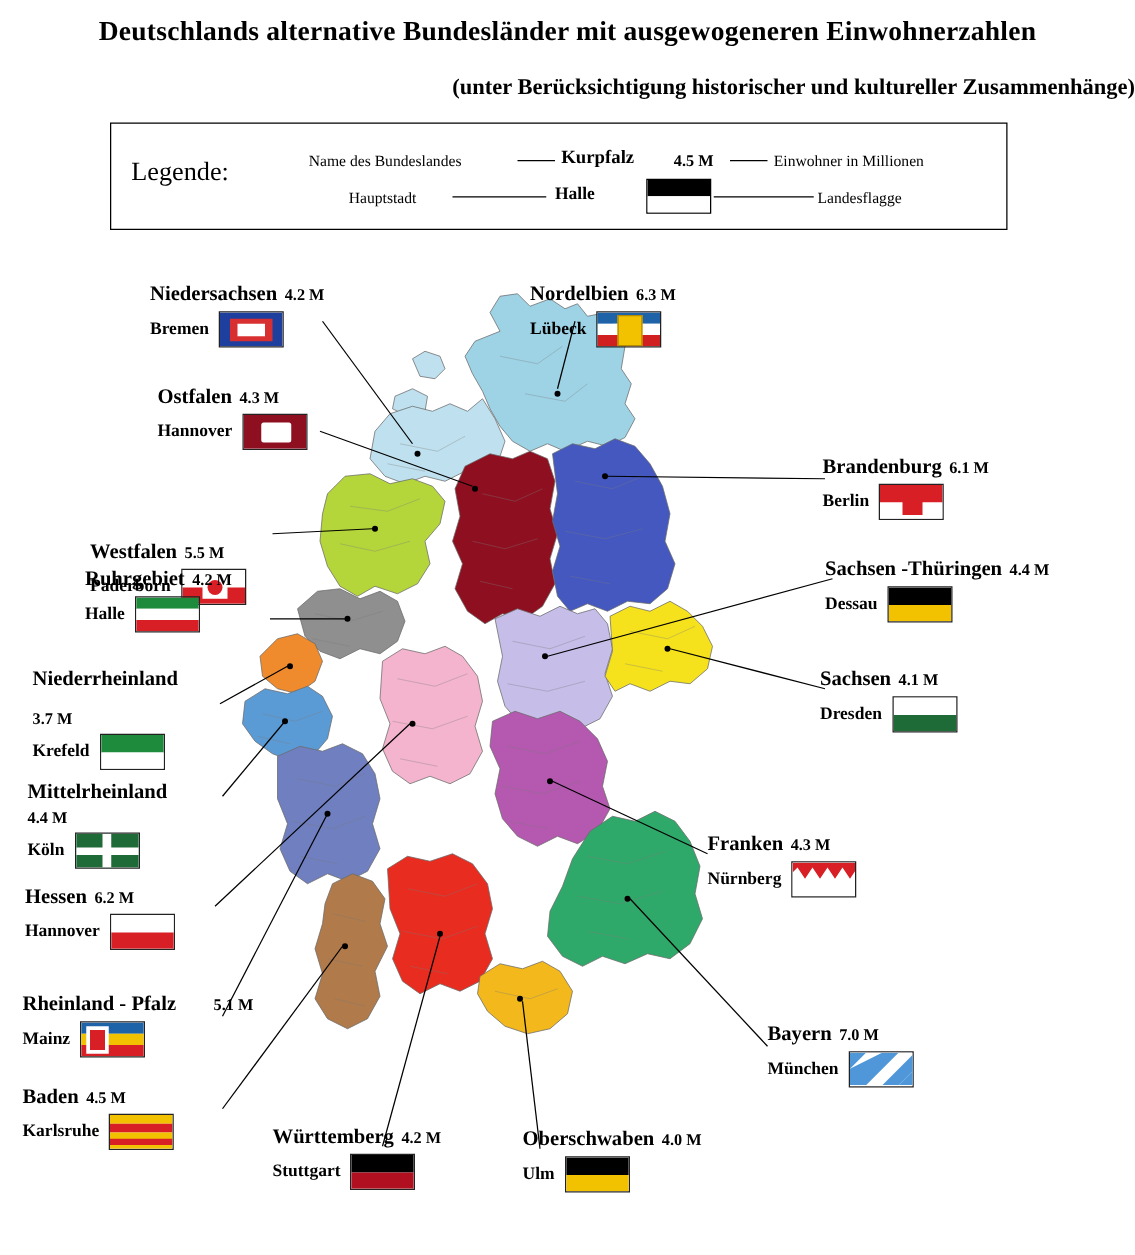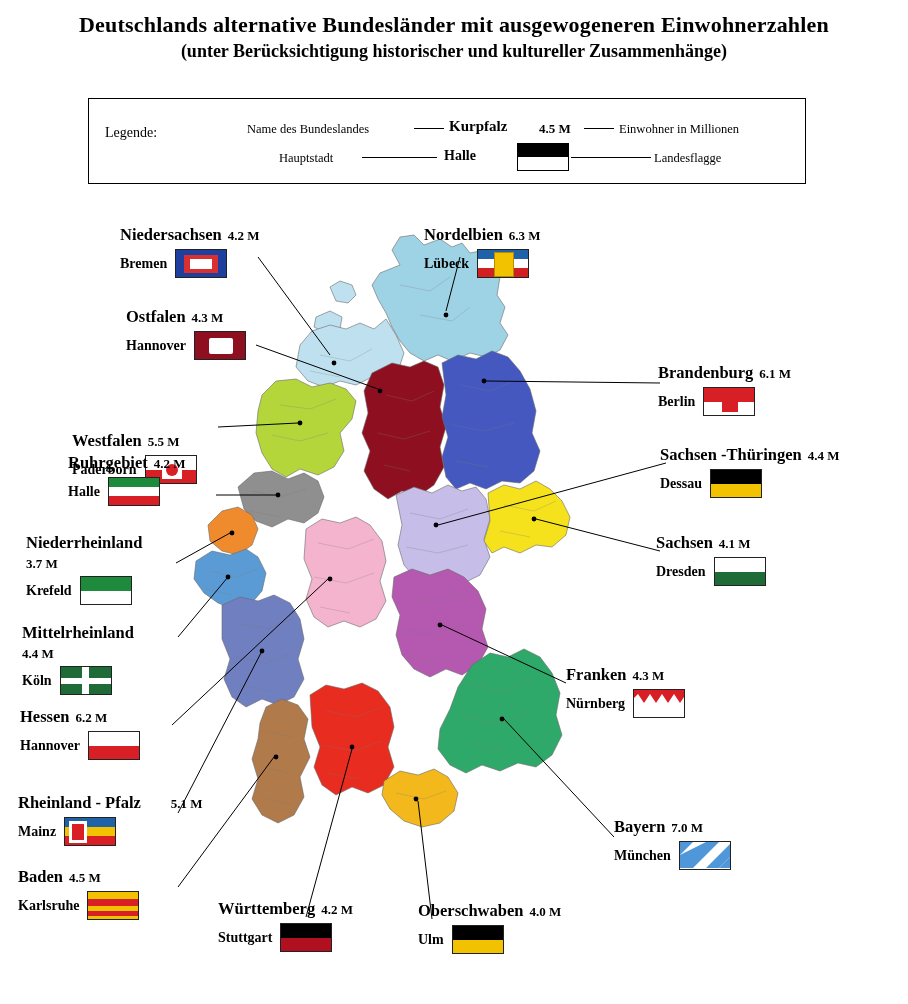--- a/index.html
+++ b/index.html
@@ -33,39 +33,40 @@
   .title-main {
     font-size: 22px;
     font-weight: bold;
     letter-spacing: 0.2px;
     line-height: 1.15;
   }
   .title-sub {
     font-size: 18px;
     font-weight: bold;
     line-height: 1.2;
-    margin-top: 4px;
+    margin-top: 22px;
+    text-align: right;
   }
 
   
   .legend-box {
     position: absolute;
     left: 88px;
     top: 98px;
     width: 718px;
     height: 86px;
     border: 1px solid #000;
     background: #fff;
     box-sizing: border-box;
   }
   .legend-title {
     position: absolute;
     left: 16px;
     top: 26px;
-    font-size: 14px;
+    font-size: 21px;
   }
   .lg-txt {
     position: absolute;
     font-size: 12.5px;
     white-space: nowrap;
   }
   .lg-bold {
     position: absolute;
     font-size: 15px;
     font-weight: bold;
@@ -398,21 +399,21 @@
           <span style="display:block;height:50%;background:#ffffff;"></span>
           <span style="display:block;height:50%;background:#1e6b38;"></span>
         </span>
       </div>
     </div>
 
     <div class="label" style="left:26px; top:338px;">
       <div class="row">
         <span class="name">Niederrheinland</span>
       </div>
-      <div class="row" style="margin-top:3px;">
+      <div class="row" style="margin-top:14px;">
         <span class="pop" style="margin-left:0;">3.7 M</span>
       </div>
       <div class="row2">
         <span class="cap">Krefeld</span>
         <span class="flag">
           <span style="display:block;height:50%;background:#1e8a3c;"></span>
           <span style="display:block;height:50%;background:#ffffff;"></span>
         </span>
       </div>
     </div>

